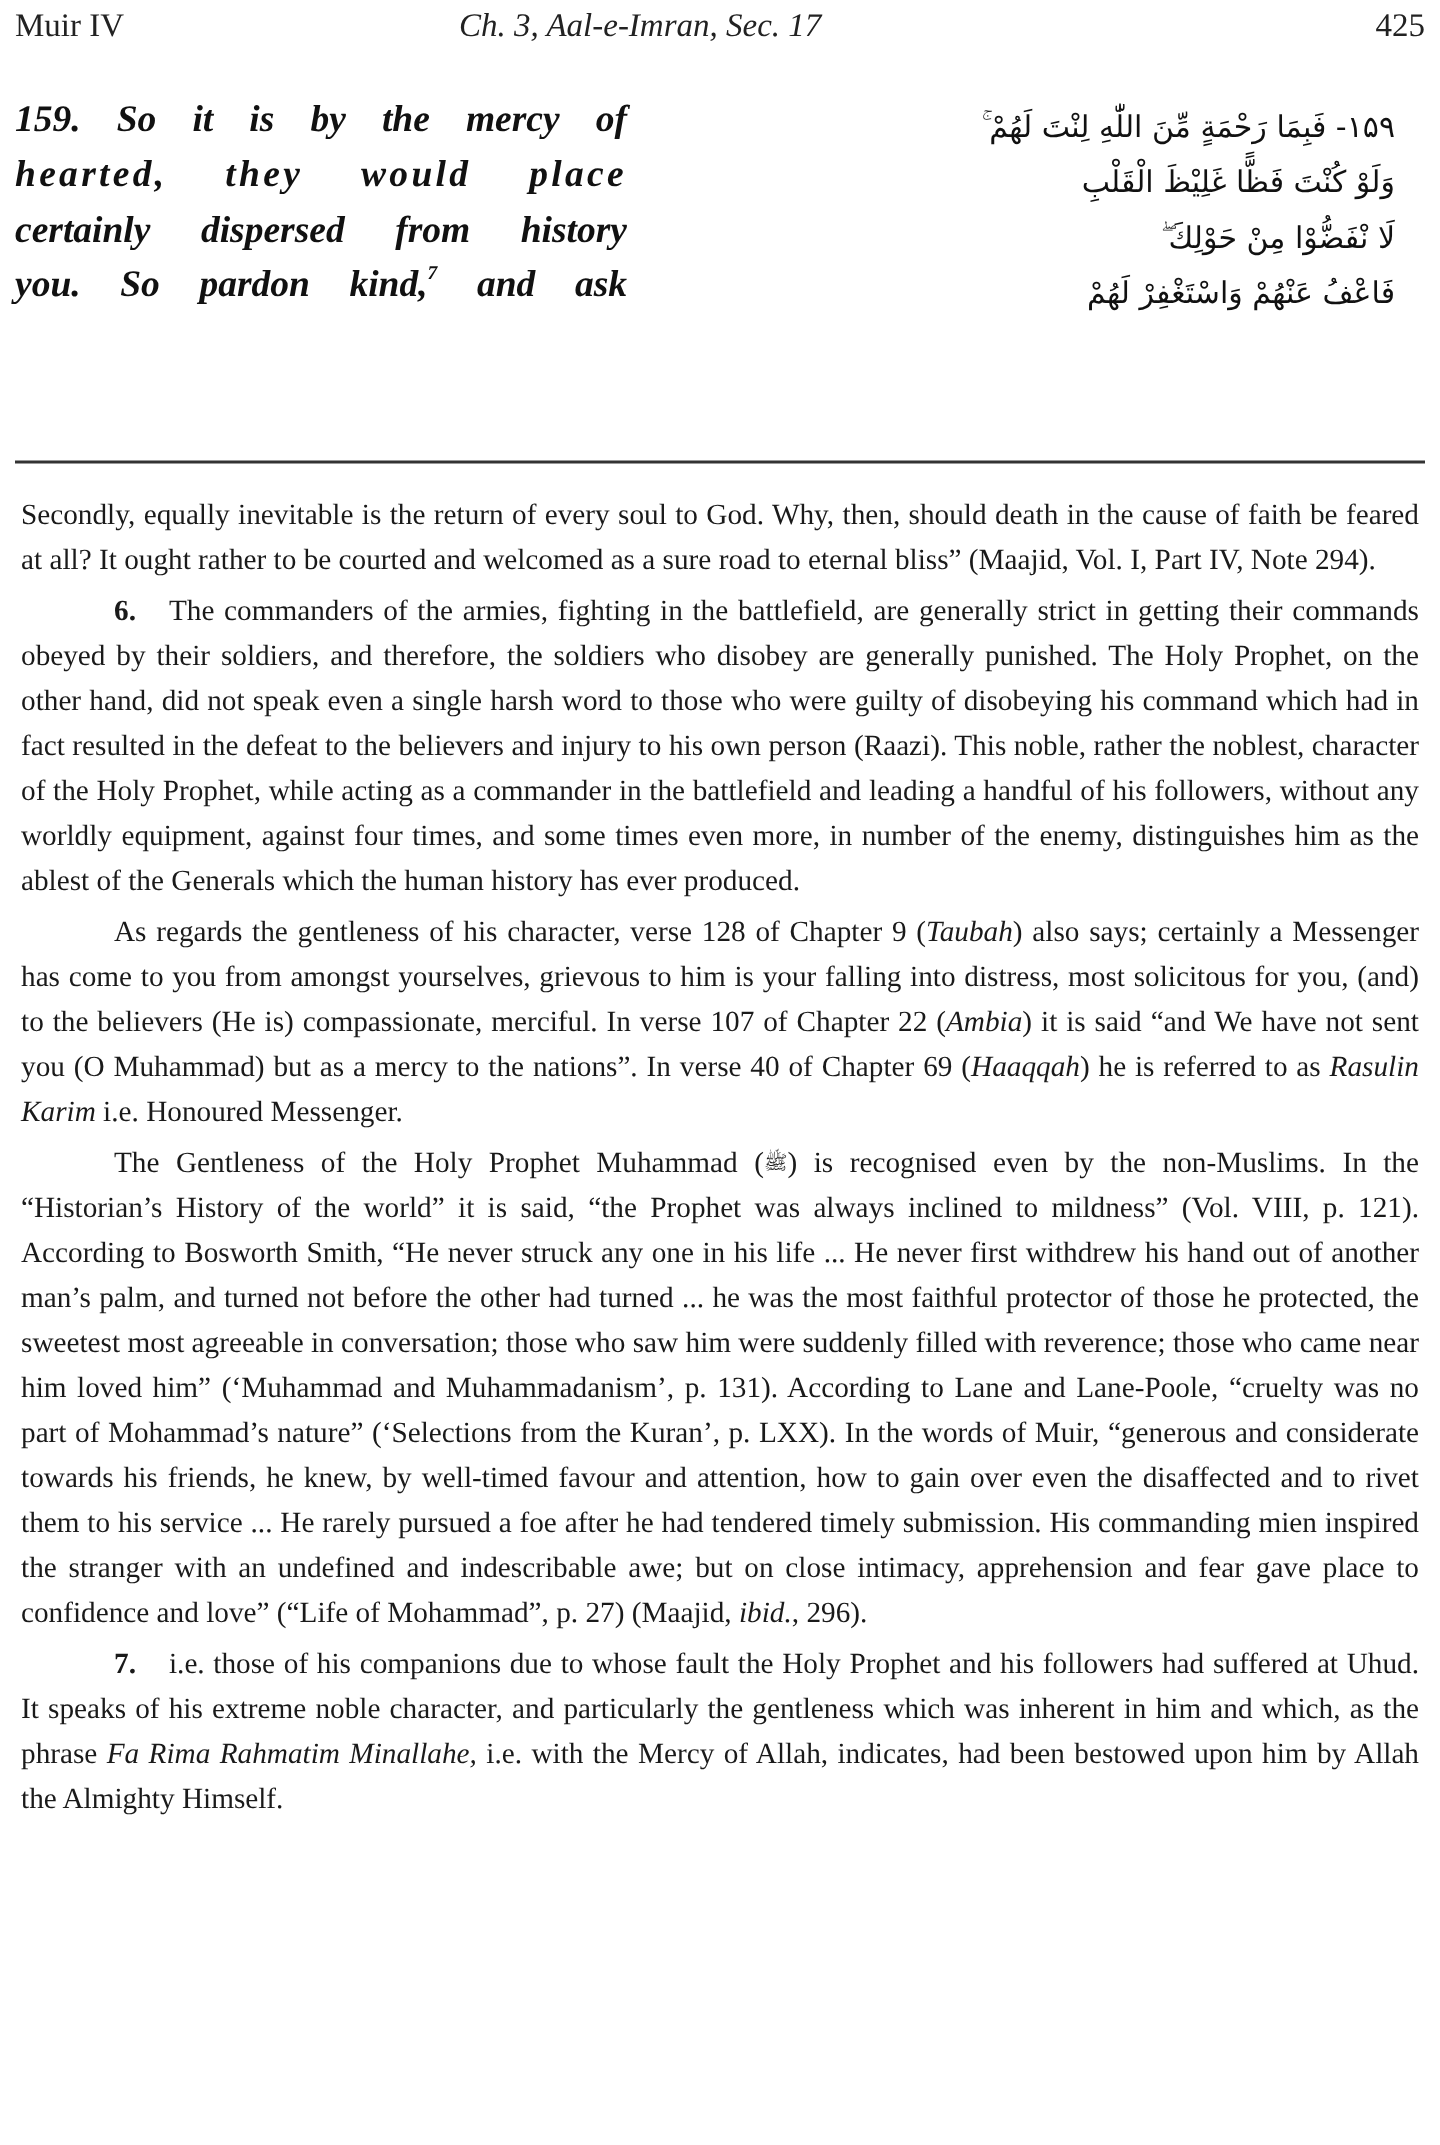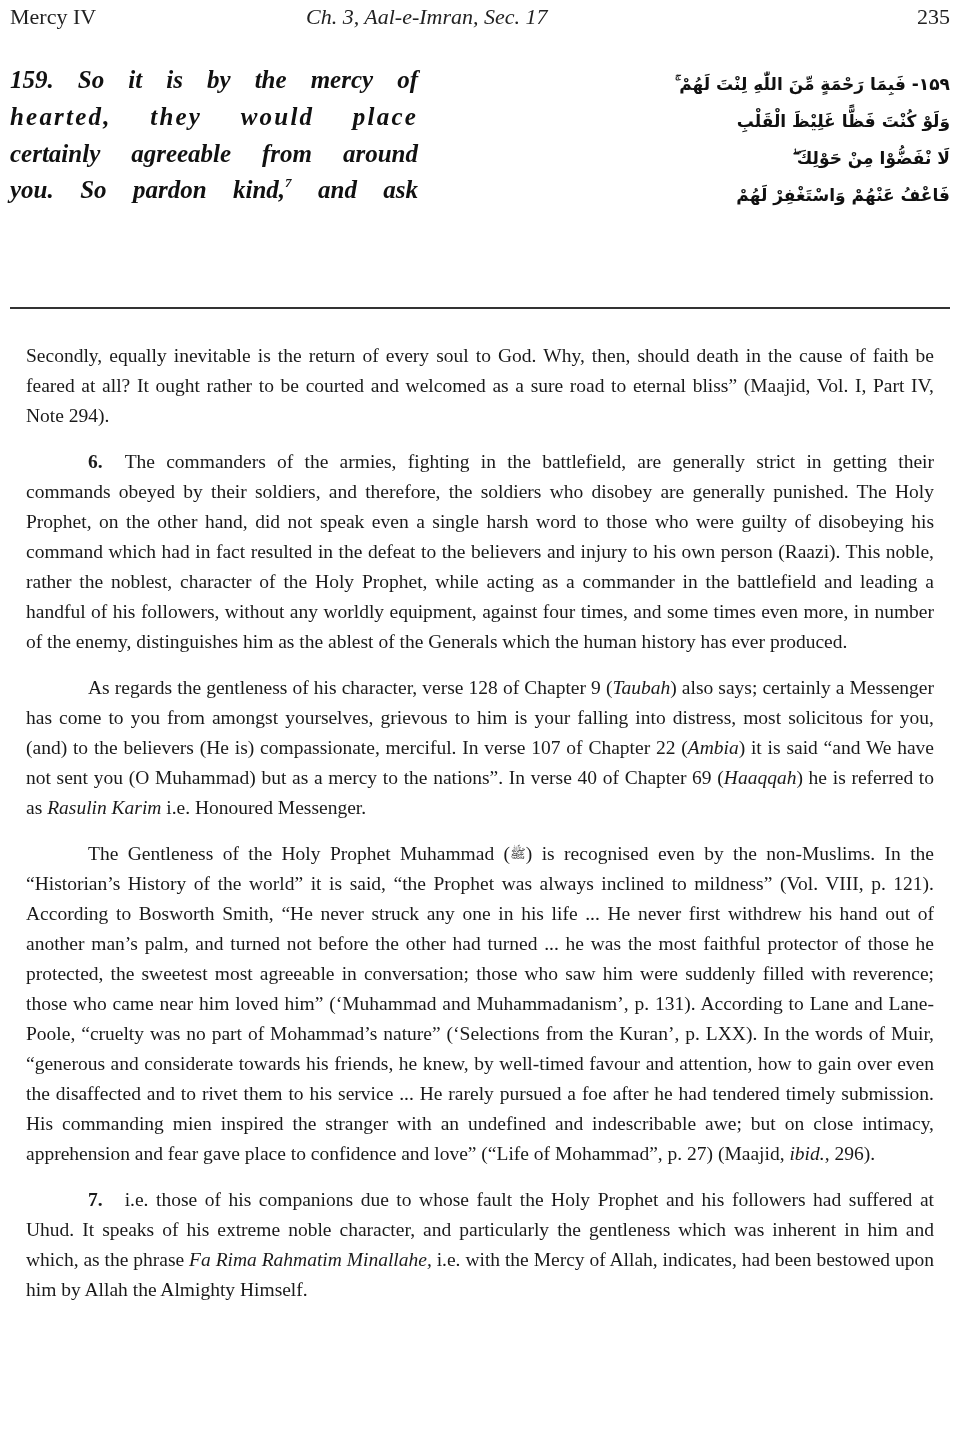--- a/index.html
+++ b/index.html
@@ -12,52 +12,52 @@
   .rh-center { position: absolute; left: 296px; top: 0; font-style: italic; }
   .rh-right { position: absolute; right: 0; top: 0; }
 
   .verse-en { position: absolute; left: 10px; top: 62px; width: 408px;
     font-family: "Liberation Serif", serif; font-weight: bold; font-size: 25px;
     line-height: 36.8px; text-align: justify; text-align-last: justify; color: #111; font-style: italic; }
   .verse-en .line { display: block; text-align: justify; text-align-last: justify; white-space: nowrap; }
   .verse-en .line.spaced { letter-spacing: 2.2px; }
   sup.fn { font-size: 13px; vertical-align: 11px; line-height: 0; }
 
-  .verse-ar { position: absolute; left: 600px; top: 66px; width: 350px; direction: rtl;
-    font-family: "DejaVu Sans", sans-serif; font-weight: bold; font-size: 17px; line-height: 37px;
+  .verse-ar { position: absolute; left: 580px; top: 66px; width: 350px; direction: rtl;
+    font-family: "DejaVu Sans", sans-serif; font-weight: normal; font-size: 20px; line-height: 37px;
     color: #111; text-align: right; }
   .verse-ar .line { display: block; white-space: nowrap; }
 
   .divider { position: absolute; left: 10px; right: 10px; top: 307px; height: 0;
     border-top: 2px solid #333; }
 
   .commentary { position: absolute; left: 10px; top: 325px; width: 940px;
     font-family: "Liberation Serif", serif; font-size: 19.5px; line-height: 30px;
     color: #1a1a1a; text-align: justify; }
-  .commentary p { margin: 16px; text-align: justify; }
+  .commentary p { margin: 4px; text-align: justify; }
   .commentary p.indent { text-indent: 62px; }
   .note-num { font-weight: bold; margin-right: 22px; }
   .commentary .it { font-style: italic; }
   .pbuh { font-family: "DejaVu Sans", sans-serif; font-size: 13px; vertical-align: 2px; }
 </style>
 </head>
 <body>
 
 <div class="page">
 
   <div class="running-head">
-    <span class="rh-left">Mercy IV</span>
+    <span class="rh-left">Muir IV</span>
     <span class="rh-center">Ch. 3, Aal-e-Imran, Sec. 17</span>
-    <span class="rh-right">235</span>
+    <span class="rh-right">425</span>
   </div>
 
   <div class="verse-en">
     <span class="line"><span>159. So it is by the mercy of</span></span>
     <span class="line spaced"><span>hearted, they would place</span></span>
-    <span class="line"><span>certainly agreeable from around</span></span>
+    <span class="line"><span>certainly dispersed from history</span></span>
     <span class="line"><span>you. So pardon kind,</span><sup class="fn">7</sup><span> and ask</span></span>
   </div>
 
   <div class="verse-ar">
     <span class="line">۱۵۹- فَبِمَا رَحْمَةٍ مِّنَ اللّٰهِ لِنْتَ لَهُمْ ۚ</span>
     <span class="line">وَلَوْ كُنْتَ فَظًّا غَلِيْظَ الْقَلْبِ</span>
     <span class="line">لَا نْفَضُّوْا مِنْ حَوْلِكَ ۖ</span>
     <span class="line">فَاعْفُ عَنْهُمْ وَاسْتَغْفِرْ لَهُمْ</span>
   </div>
 

